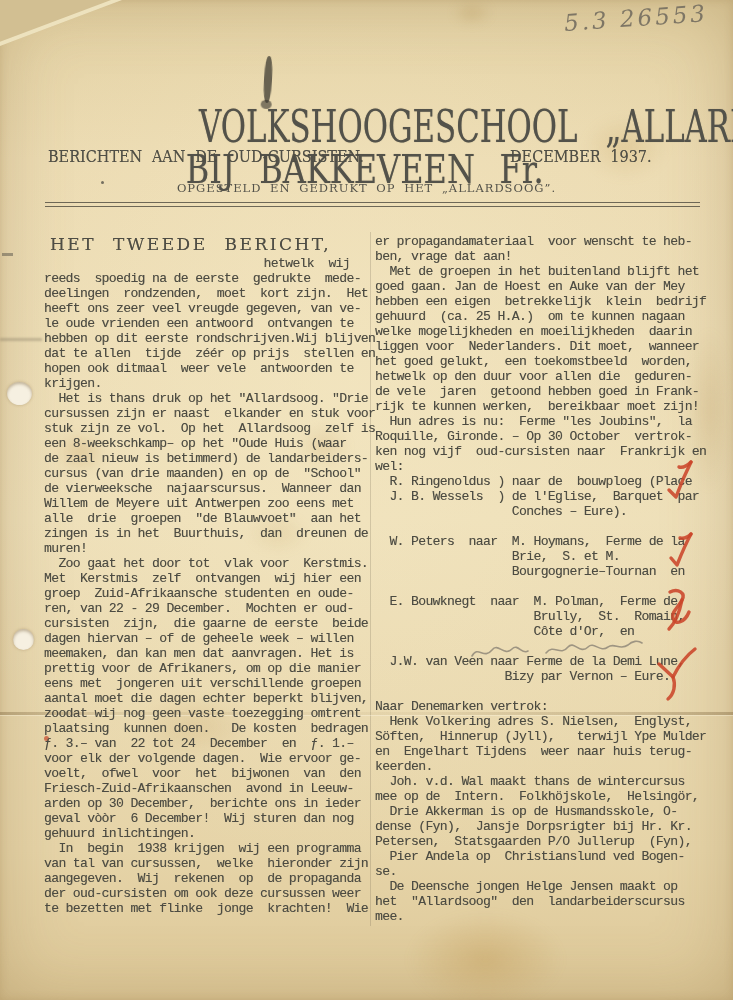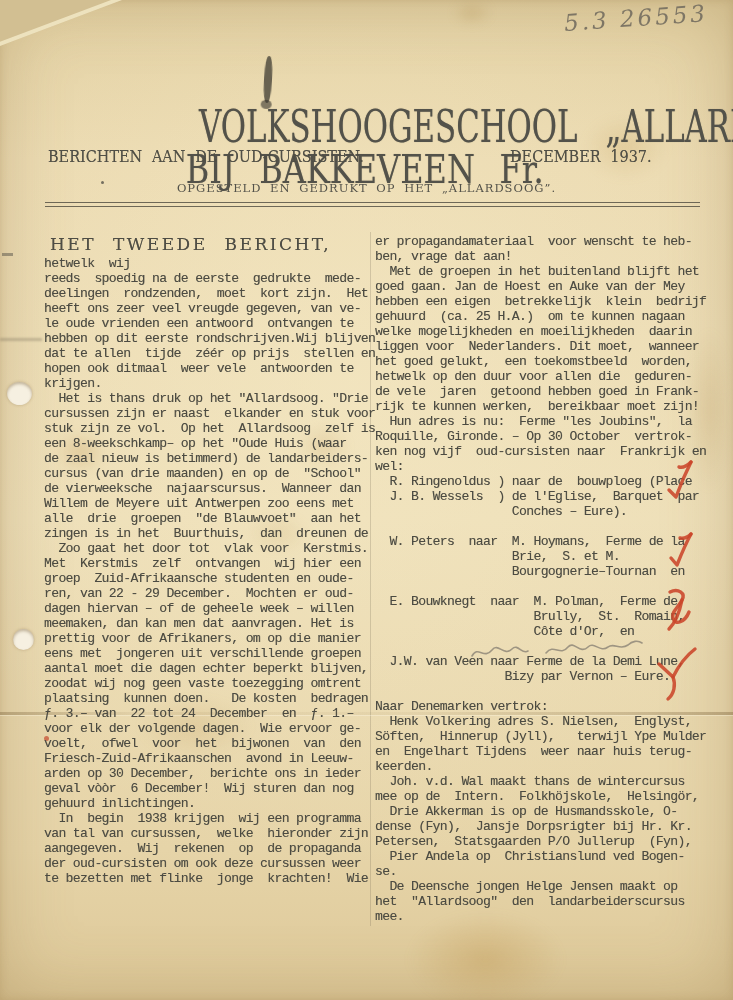--- a/index.html
+++ b/index.html
@@ -60,21 +60,21 @@
     border-radius:45%;transform:rotate(3deg);filter:blur(.5px);}
   .smudge:after{content:"";position:absolute;left:-2px;top:44px;width:11px;height:9px;border-radius:50%;background:rgba(55,52,45,.6);}
   
   .col{position:absolute;top:234px;width:336px;}
   .col-left{left:44px;}
   .col-right{left:375px;}
   .tline{white-space:pre;font-size:13px;letter-spacing:-0.6px;line-height:15px;height:15px;color:#4c4b42;
     text-shadow:.3px .3px 0 rgba(76,75,66,.40);}
   .sec-heading{font-family:"DejaVu Serif","Liberation Serif",serif;font-size:17px;letter-spacing:2.5px;
     word-spacing:9px;color:#4e4d45;height:22px;white-space:pre;text-shadow:0 0 .5px rgba(70,68,58,.5);margin-left:6px;}
-  .opening{ text-align:left;padding-right:30px;}
+  .opening{ text-align:right;padding-right:30px;}
   .divider{position:absolute;left:370px;top:232px;width:1px;height:694px;background:rgba(100,92,72,.22);}
   .mark{position:absolute;pointer-events:none;}
   svg.redpen path{stroke:#cb452a;stroke-width:3.4;fill:none;stroke-linecap:round;stroke-linejoin:round;opacity:.88;}
   svg.pencil path{stroke:#8b8375;stroke-width:1.6;fill:none;stroke-linecap:round;opacity:.8;}
 </style>
 </head>
 <body>
 
 <div class="page">
 
@@ -130,24 +130,26 @@
         <div class="tline">  Het is thans druk op het "Allardsoog. "Drie</div>
         <div class="tline">cursussen zijn er naast  elkander en stuk voor</div>
         <div class="tline">stuk zijn ze vol.  Op het  Allardsoog  zelf is</div>
         <div class="tline">een 8-weekschkamp– op het "Oude Huis (waar</div>
         <div class="tline">de zaal nieuw is betimmerd) de landarbeiders-</div>
         <div class="tline">cursus (van drie maanden) en op de  "School"</div>
         <div class="tline">de vierweeksche  najaarscursus.  Wanneer dan</div>
         <div class="tline">Willem de Meyere uit Antwerpen zoo eens met</div>
         <div class="tline">alle  drie  groepen  "de Blauwvoet"  aan het</div>
         <div class="tline">zingen is in het  Buurthuis,  dan  dreunen de</div>
+        <div class="tline">muren!</div>
         <div class="tline">  Zoo gaat het door tot  vlak voor  Kerstmis.</div>
         <div class="tline">Met  Kerstmis  zelf  ontvangen  wij hier een</div>
         <div class="tline">groep  Zuid-Afrikaansche studenten en oude-</div>
         <div class="tline">ren, van 22 - 29 December.  Mochten er oud-</div>
+        <div class="tline">cursisten  zijn,  die gaarne de eerste  beide</div>
         <div class="tline">dagen hiervan – of de geheele week – willen</div>
         <div class="tline">meemaken, dan kan men dat aanvragen. Het is</div>
         <div class="tline">prettig voor de Afrikaners, om op die manier</div>
         <div class="tline">eens met  jongeren uit verschillende groepen</div>
         <div class="tline">aantal moet die dagen echter beperkt blijven,</div>
         <div class="tline">zoodat wij nog geen vaste toezegging omtrent</div>
         <div class="tline">plaatsing  kunnen doen.   De kosten  bedragen</div>
         <div class="tline">ƒ. 3.– van  22 tot 24  December  en  ƒ. 1.–</div>
         <div class="tline">voor elk der volgende dagen.  Wie ervoor ge-</div>
         <div class="tline">voelt,  ofwel  voor  het  bijwonen  van  den</div>

